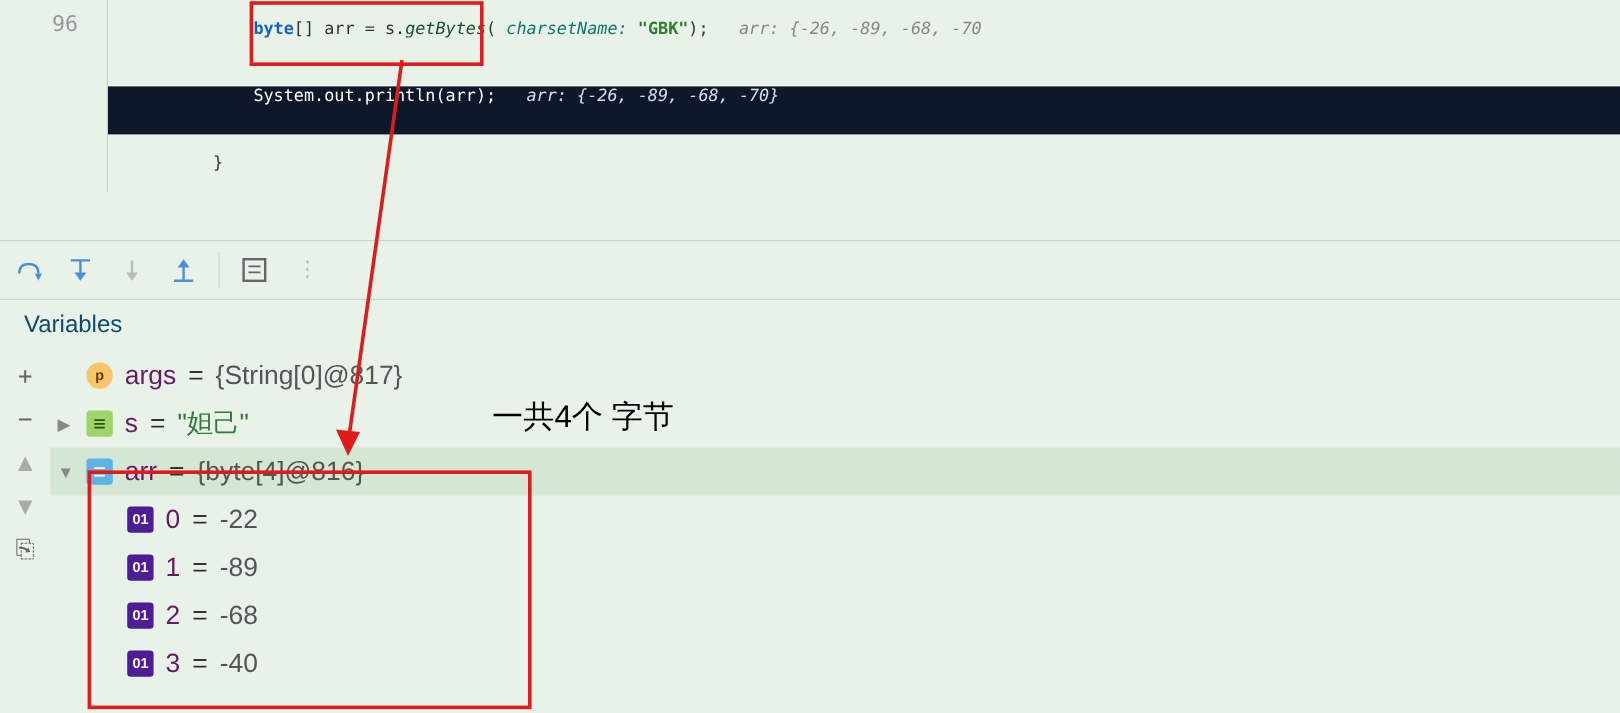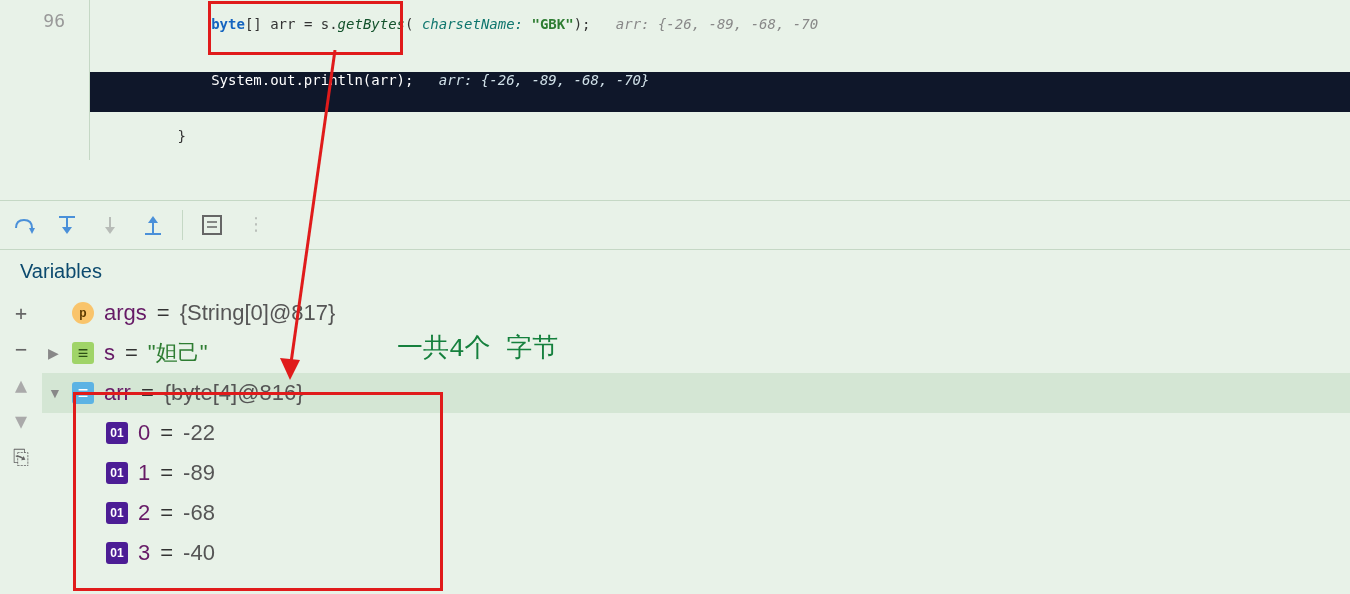--- a/index.html
+++ b/index.html
@@ -96,24 +96,24 @@
       position: absolute;
       top: 50px;
       left: 265px;
       width: 100px;
       height: 350px;
       pointer-events: none;
     }
     .red-annotation {
       position: absolute;
       top: 330px;
-      left: 397px;
-      color: #15803d;
+      left: 410px;
+      color: #000000;
       font-size: 26px;
-      font-family: Liberation Mono, monospace;
+      font-family: Liberation Sans, sans-serif;
     }
     .debug-toolbar {
       height: 50px;
       border-top: 1px solid #c5d8c5;
       border-bottom: 1px solid #c5d8c5;
       display: flex;
       align-items: center;
       padding-left: 10px;
       gap: 15px;
       margin-top: 40px;

